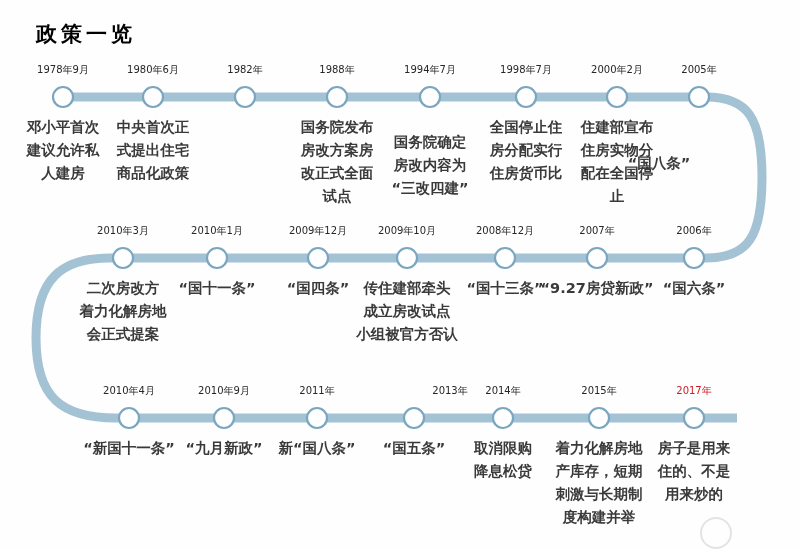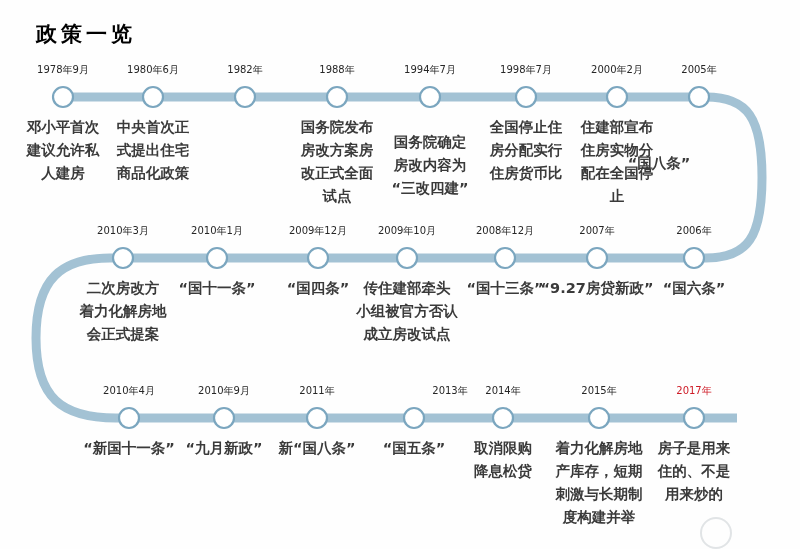--- a/index.html
+++ b/index.html
@@ -126,22 +126,22 @@
       <div class="desc" style="left: 217px; top: 277px;">
         <div class="ln">“国十一条”</div>
       </div>
       <div class="date" style="left: 318px; top: 221px;">2009年12月</div>
       <div class="desc" style="left: 318px; top: 277px;">
         <div class="ln">“国四条”</div>
       </div>
       <div class="date" style="left: 407px; top: 221px;">2009年10月</div>
       <div class="desc" style="left: 407px; top: 277px;">
         <div class="ln">传住建部牵头</div>
+        <div class="ln">成立房改试点</div>
         <div class="ln">小组被官方否认</div>
-        <div class="ln">成立房改试点</div>
       </div>
       <div class="date" style="left: 505px; top: 221px;">2008年12月</div>
       <div class="desc" style="left: 505px; top: 277px;">
         <div class="ln">“国十三条”</div>
       </div>
       <div class="date" style="left: 597px; top: 221px;">2007年</div>
       <div class="desc" style="left: 597px; top: 277px;">
         <div class="ln">“9.27房贷新政”</div>
       </div>
       <div class="date" style="left: 694px; top: 221px;">2006年</div>

